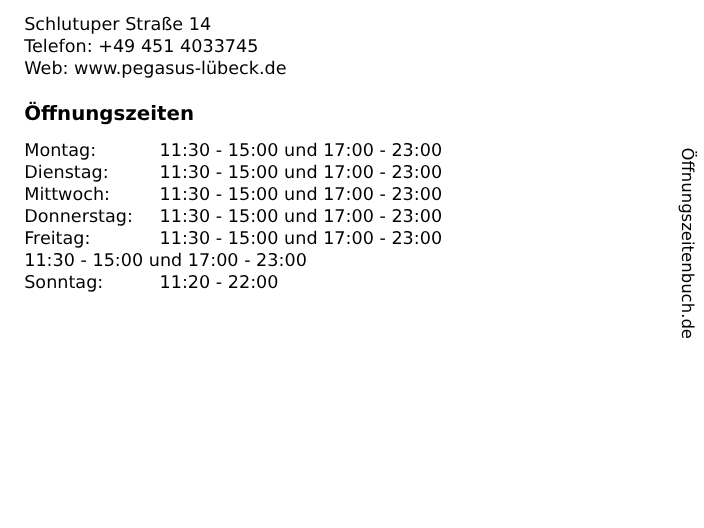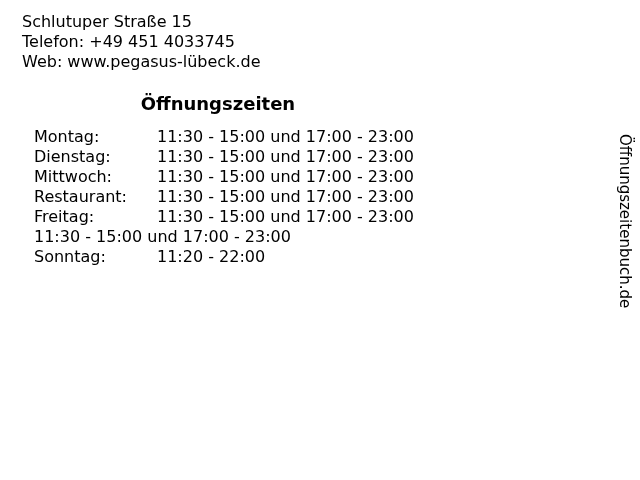--- a/index.html
+++ b/index.html
@@ -33,26 +33,24 @@
   }
   .address-line {
     white-space: nowrap;
   }
   .hours-heading {
     font-size: 18px;
     font-weight: bold;
     line-height: 21px;
     margin: 21px 0 13px 0;
     white-space: nowrap;
-    text-align: center;
   }
   .hours-table {
     font-size: 16px;
     line-height: 20px;
-    margin-left: 12px;
   }
   .hours-row {
     display: flex;
     white-space: nowrap;
   }
   .hours-day {
     width: 123px;
     flex: 0 0 123px;
   }
   .hours-time {
@@ -70,42 +68,42 @@
     white-space: nowrap;
   }
 </style>
 </head>
 <body>
 
 <div class="content">
 
 
   <div class="address-block">
-    <div class="address-line">Schlutuper Straße 15</div>
+    <div class="address-line">Schlutuper Straße 14</div>
     <div class="address-line">Telefon: +49 451 4033745</div>
     <div class="address-line">Web: www.pegasus-lübeck.de</div>
   </div>
 
   <h2 class="hours-heading">Öffnungszeiten</h2>
 
   <div class="hours-table">
     <div class="hours-row">
       <span class="hours-day">Montag:</span>
       <span class="hours-time">11:30 - 15:00 und 17:00 - 23:00</span>
     </div>
     <div class="hours-row">
       <span class="hours-day">Dienstag:</span>
       <span class="hours-time">11:30 - 15:00 und 17:00 - 23:00</span>
     </div>
     <div class="hours-row">
       <span class="hours-day">Mittwoch:</span>
       <span class="hours-time">11:30 - 15:00 und 17:00 - 23:00</span>
     </div>
     <div class="hours-row">
-      <span class="hours-day">Restaurant:</span>
+      <span class="hours-day">Donnerstag:</span>
       <span class="hours-time">11:30 - 15:00 und 17:00 - 23:00</span>
     </div>
     <div class="hours-row">
       <span class="hours-day">Freitag:</span>
       <span class="hours-time">11:30 - 15:00 und 17:00 - 23:00</span>
     </div>
     <div class="hours-row">
       <span class="hours-time">11:30 - 15:00 und 17:00 - 23:00</span>
     </div>
     <div class="hours-row">

